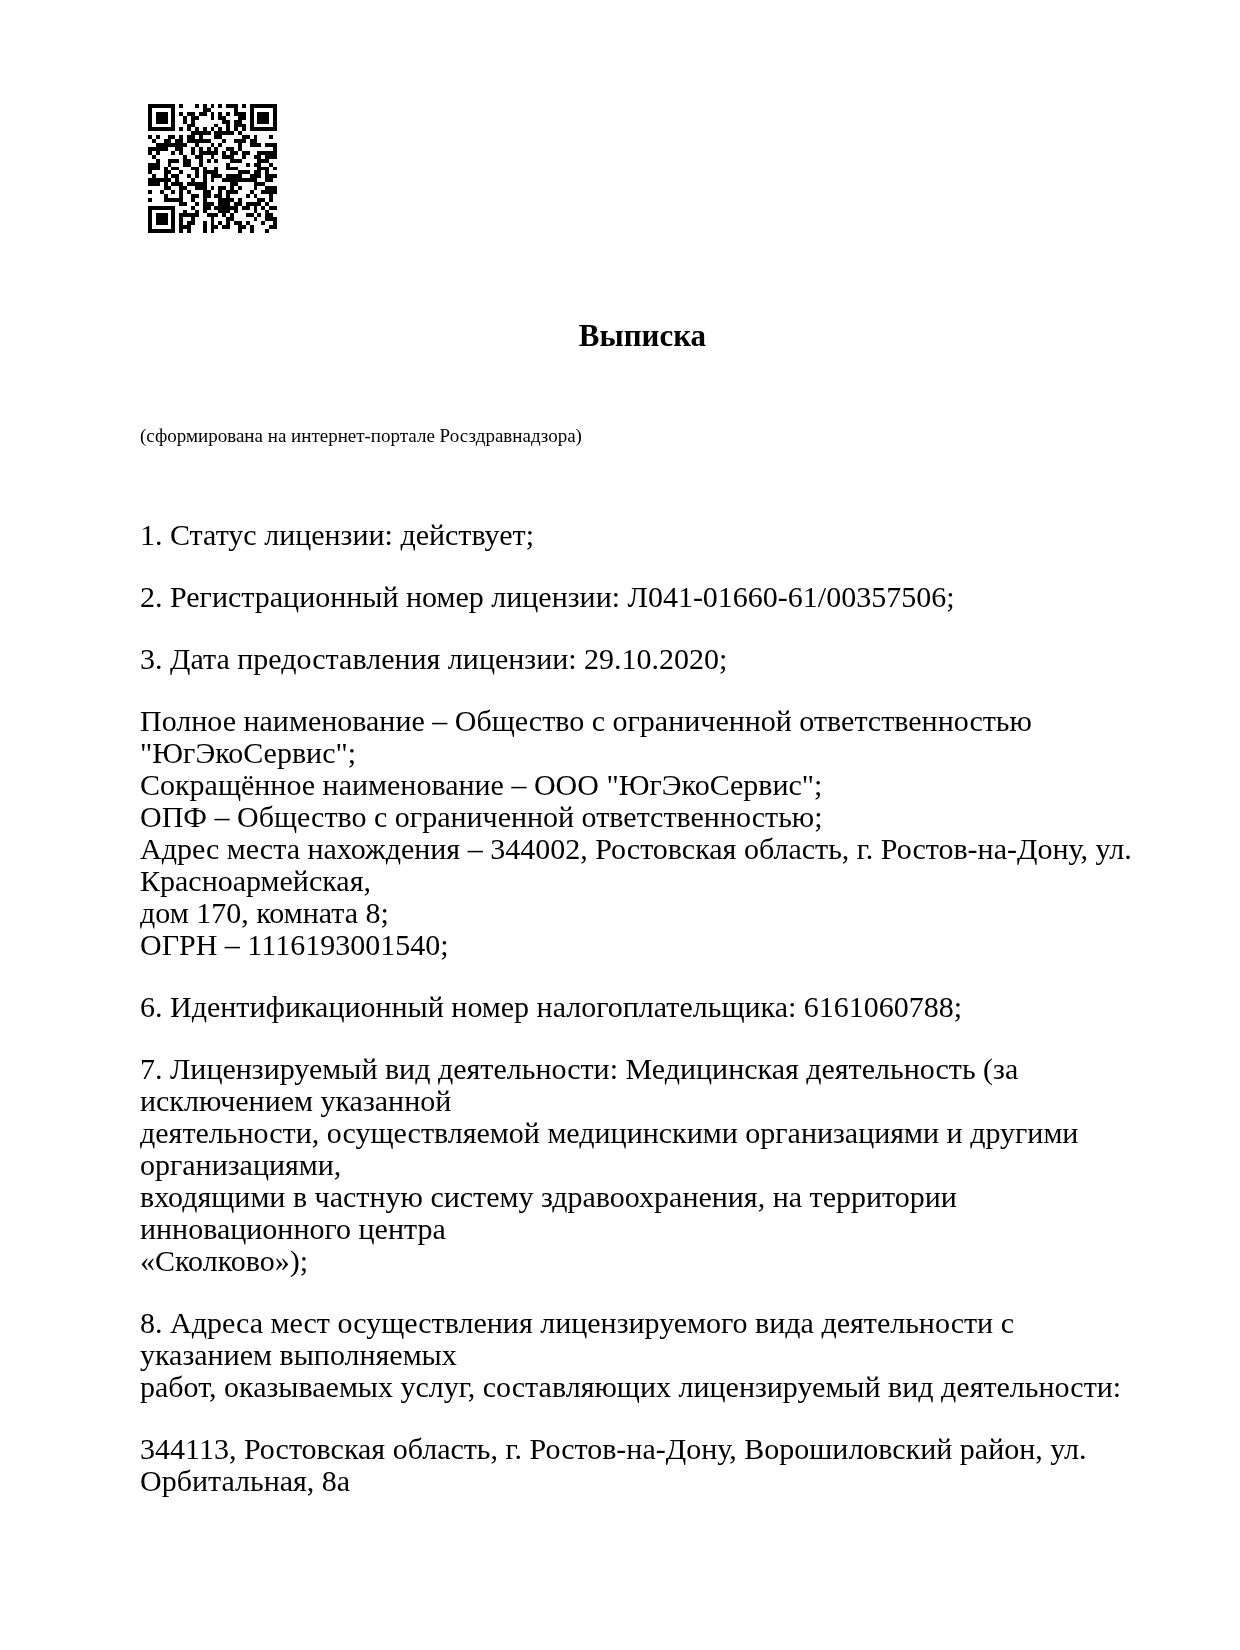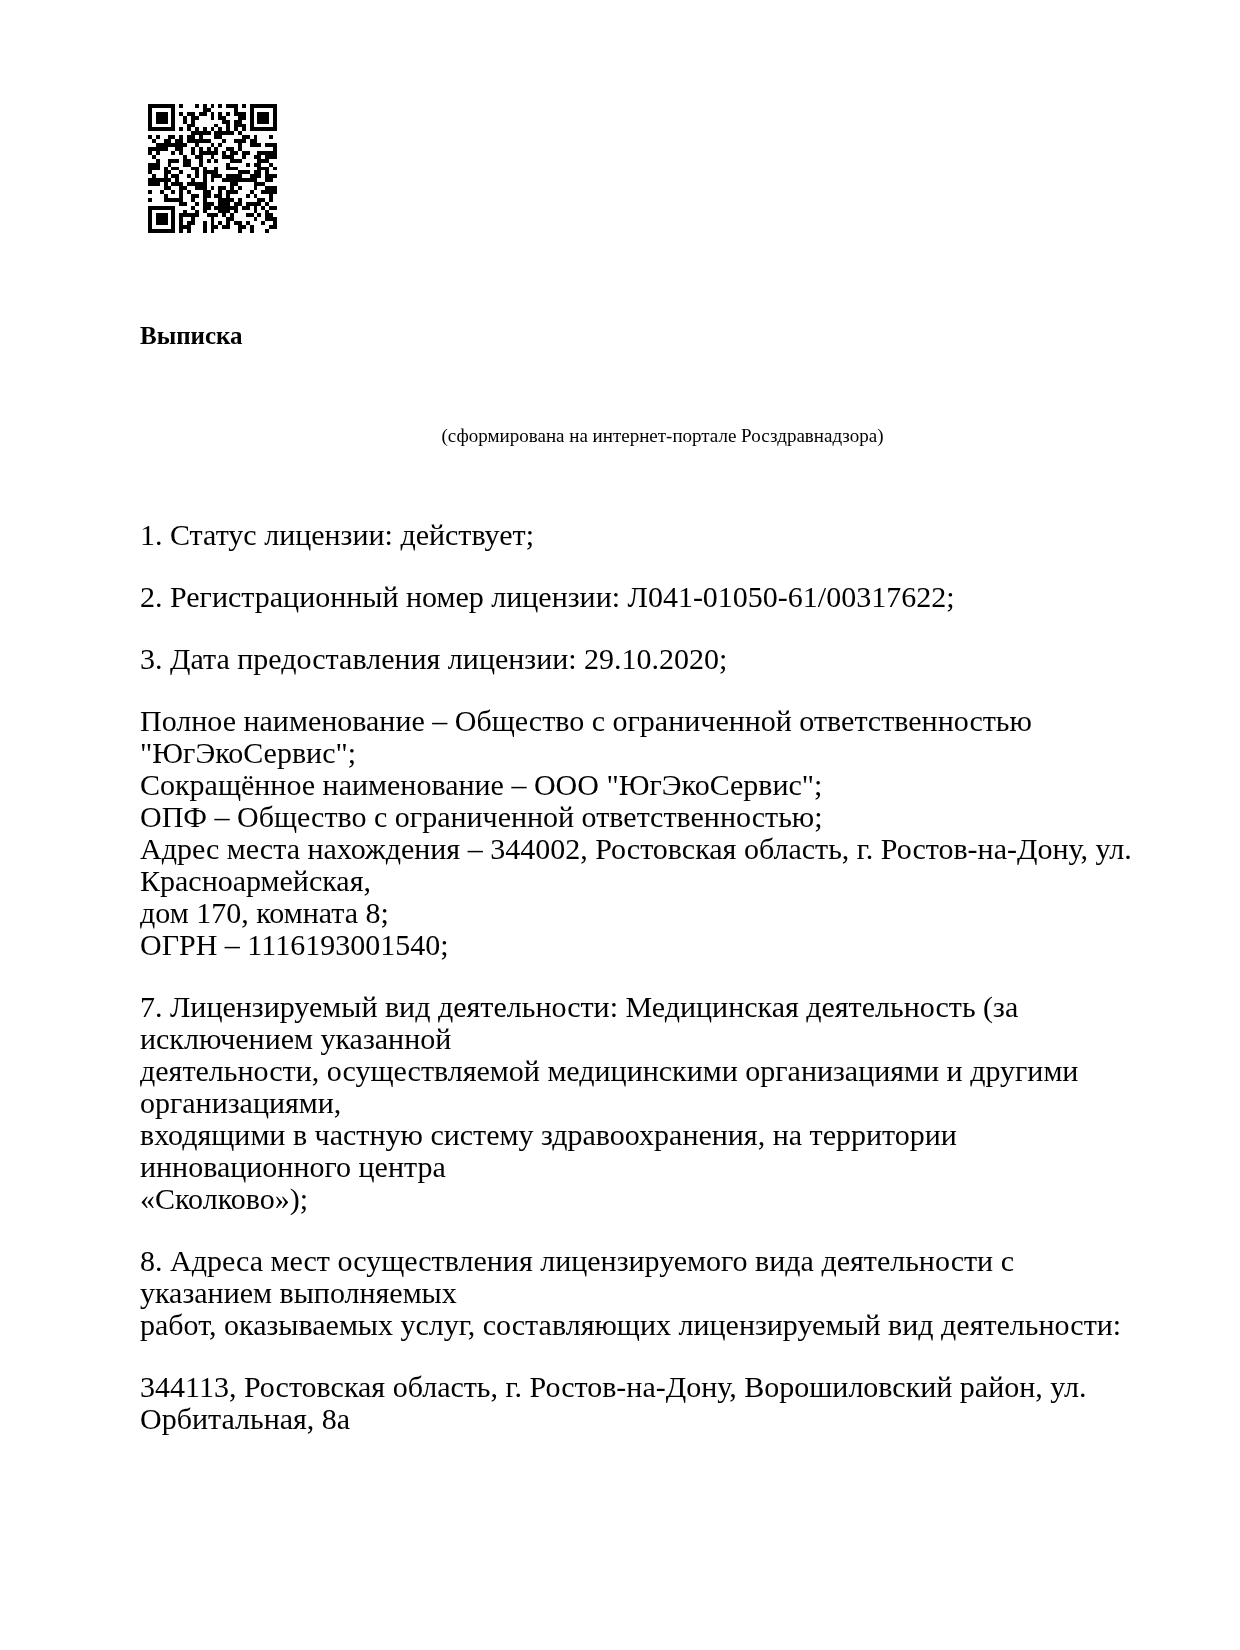--- a/index.html
+++ b/index.html
@@ -22,30 +22,31 @@
     left: 148px;
     top: 104px;
     width: 129px;
     height: 129px;
   }
   .title-block {
     position: absolute;
     top: 320px;
     left: 140px;
     width: 1005px;
+    text-align: center;
     font-weight: bold;
-    font-size: 25px;
+    font-size: 31px;
     line-height: 32px;
   }
   .subtitle {
     position: absolute;
     top: 424px;
     left: 140px;
     width: 1045px;
-    text-align: center;
+    text-align: left;
     font-size: 19px;
     line-height: 24px;
   }
   .body-text {
     position: absolute;
     top: 519px;
     left: 140px;
     width: 1005px;
     font-size: 30px;
     line-height: 32px;
@@ -600,28 +601,29 @@
     </svg>
 
   <div class="title-block">
     <div>Выписка</div>
   </div>
 
   <div class="subtitle">(сформирована на интернет-портале Росздравнадзора)</div>
 
   <div class="body-text">
     <p class="para">1. Статус лицензии: действует;</p>
-    <p class="para">2. Регистрационный номер лицензии: Л041-01050-61/00317622;</p>
+    <p class="para">2. Регистрационный номер лицензии: Л041-01660-61/00357506;</p>
     <p class="para">3. Дата предоставления лицензии: 29.10.2020;</p>
     <p class="para">Полное наименование – Общество с ограниченной ответственностью "ЮгЭкоСервис";
 Сокращённое наименование – ООО "ЮгЭкоСервис";
 ОПФ – Общество с ограниченной ответственностью;
 Адрес места нахождения – 344002, Ростовская область, г. Ростов-на-Дону, ул. Красноармейская,
 дом 170, комната 8;
 ОГРН – 1116193001540;</p>
+    <p class="para">6. Идентификационный номер налогоплательщика: 6161060788;</p>
     <p class="para">7. Лицензируемый вид деятельности: Медицинская деятельность (за исключением указанной
 деятельности, осуществляемой медицинскими организациями и другими организациями,
 входящими в частную систему здравоохранения, на территории инновационного центра
 «Сколково»);</p>
     <p class="para">8. Адреса мест осуществления лицензируемого вида деятельности с указанием выполняемых
 работ, оказываемых услуг, составляющих лицензируемый вид деятельности:</p>
     <p class="para">344113, Ростовская область, г. Ростов-на-Дону, Ворошиловский район, ул. Орбитальная, 8а</p>
   </div>
 
 </div>

